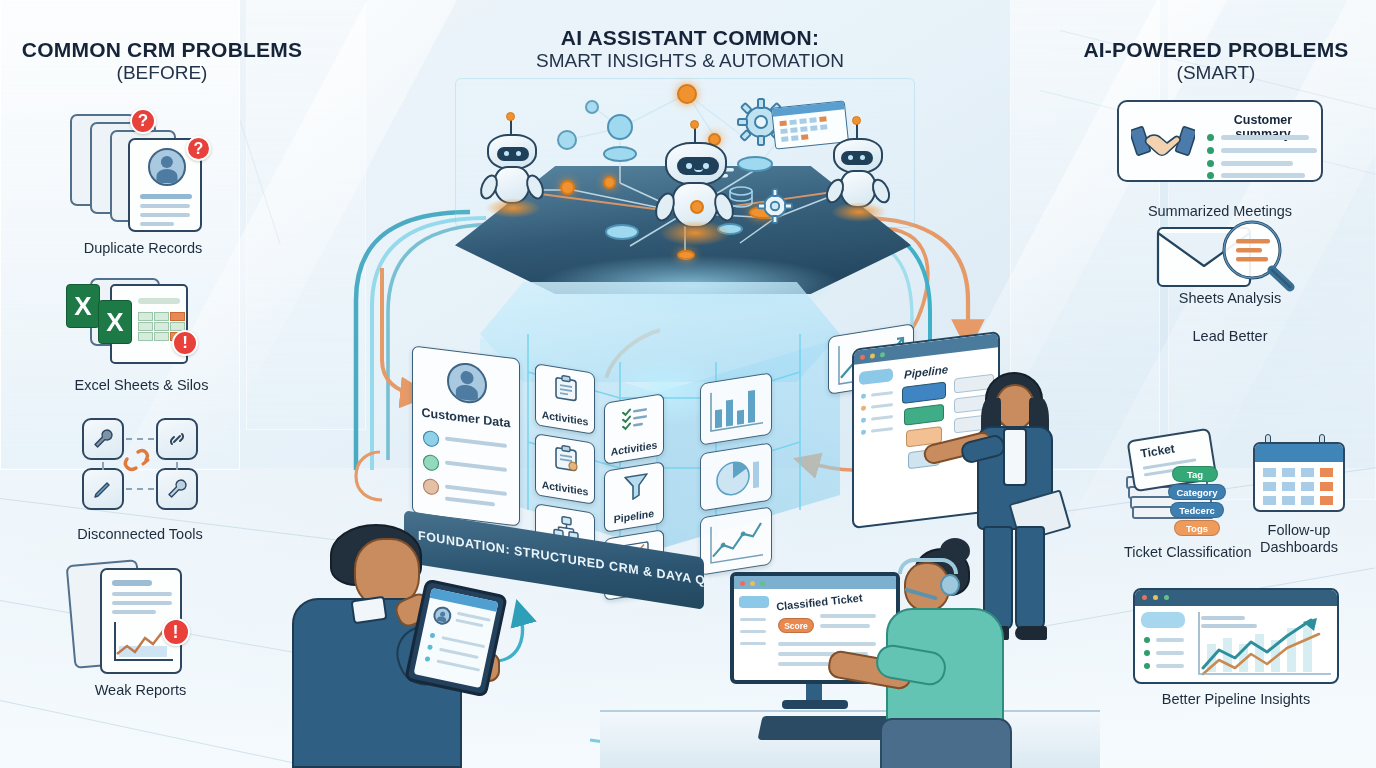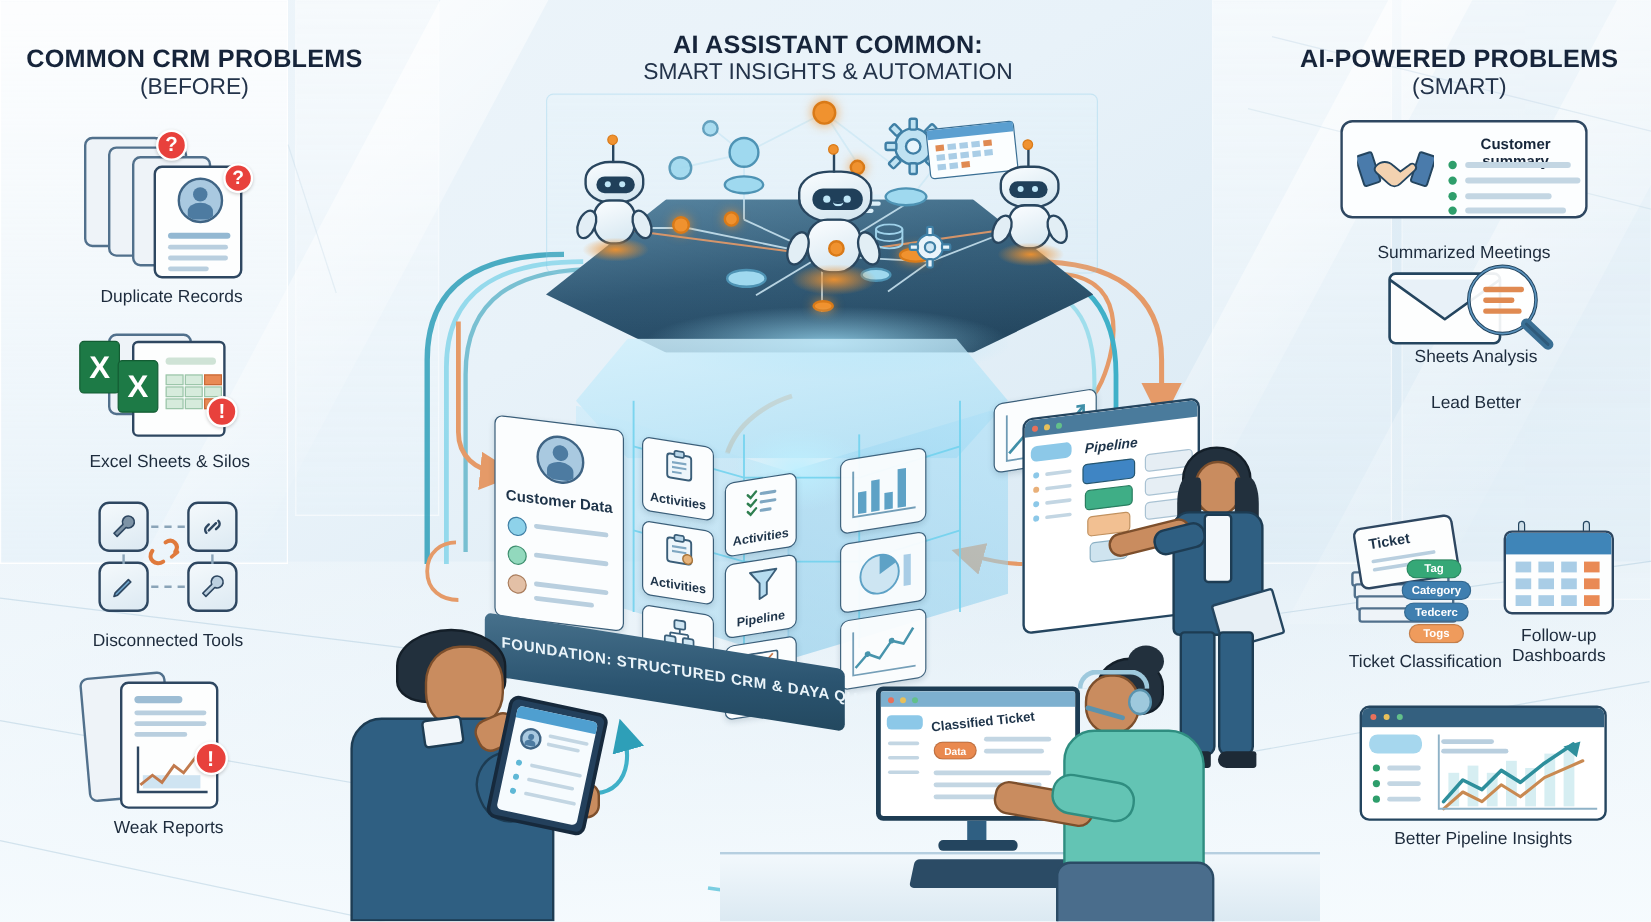--- a/index.html
+++ b/index.html
@@ -843,21 +843,21 @@
     <div class="win" style="left:0;top:0;width:170px;height:112px;border-width:4px;border-color:#1d3c53;border-radius:6px;">
       <div class="win-bar" style="height:13px;background:#7db0cf;"></div>
       <div class="win-dot" style="left:6px;background:#e8705a;"></div>
       <div class="win-dot" style="left:16px;background:#e8c05a;"></div>
       <div class="win-dot" style="left:26px;background:#63c08a;"></div>
       <div style="position:absolute;left:5px;top:20px;width:30px;height:12px;border-radius:4px;background:#8cc8e8;"></div>
       <div class="oc-line" style="left:6px;top:42px;width:26px;height:3.4px;"></div>
       <div class="oc-line" style="left:6px;top:54px;width:26px;height:3.4px;"></div>
       <div class="oc-line" style="left:6px;top:66px;width:26px;height:3.4px;"></div>
       <div style="position:absolute;left:42px;top:20px;font-size:11px;font-weight:700;color:#1d3349;transform:rotate(-6deg);">Classified Ticket</div>
-      <div class="tag-pill" style="left:44px;top:42px;width:36px;height:15px;background:#e9894f;font-size:8.5px;">Data</div>
+      <div class="tag-pill" style="left:44px;top:42px;width:36px;height:15px;background:#e9894f;font-size:8.5px;">Score</div>
       <div class="oc-line" style="left:86px;top:38px;width:56px;height:4px;"></div>
       <div class="oc-line" style="left:86px;top:48px;width:50px;height:4px;"></div>
       <div class="oc-line" style="left:44px;top:66px;width:98px;height:4px;"></div>
       <div class="oc-line" style="left:44px;top:76px;width:90px;height:4px;"></div>
       <div class="oc-line" style="left:44px;top:86px;width:70px;height:4px;"></div>
     </div>
     <div style="position:absolute;left:76px;top:112px;width:16px;height:18px;background:#2f5f82;"></div>
     <div style="position:absolute;left:52px;top:128px;width:66px;height:9px;background:#24455f;border-radius:4px;"></div>
   </div>
   <div style="position:absolute;left:760px;top:716px;width:130px;height:24px;background:#2b4b65;border-radius:4px;transform:skewX(-12deg);"></div>

